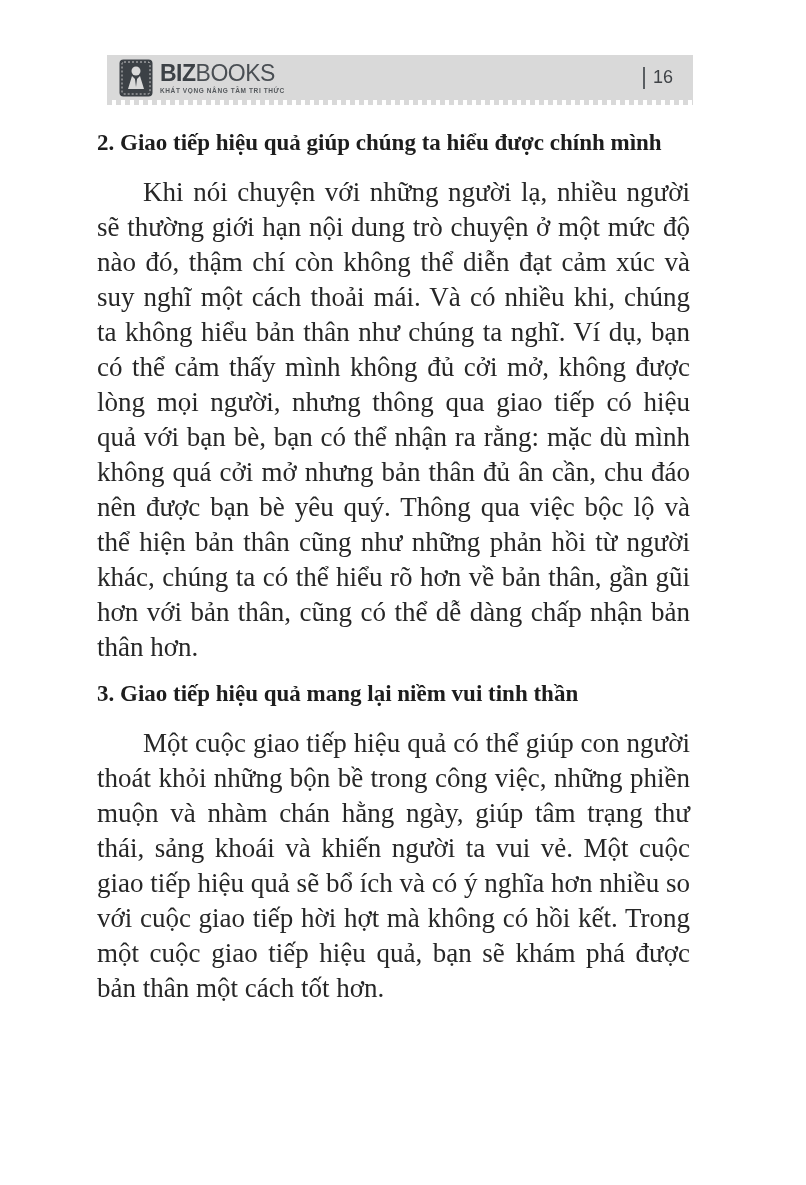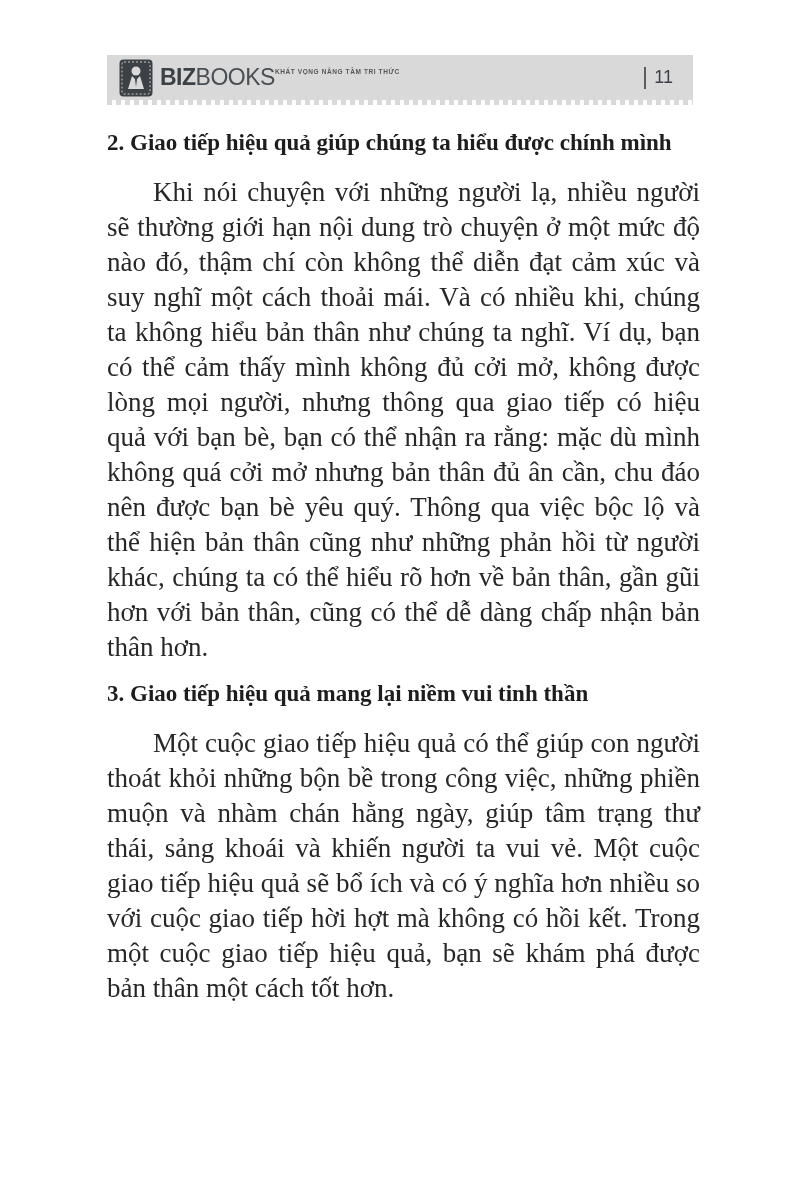--- a/index.html
+++ b/index.html
@@ -27,21 +27,21 @@
   
   .header-strip::after {
     content: "";
     position: absolute;
     left: 0; right: 0; bottom: -5px;
     height: 5px;
     background: repeating-linear-gradient(90deg, #d9d9d9 0 5px, transparent 5px 9px);
   }
   .logo { display: flex; align-items: center; gap: 7px; }
   .logo-icon { width: 34px; height: 38px; flex: 0 0 auto; }
-  .logo-texts { display: flex; flex-direction: row; justify-content: space-between; }
+  .logo-texts { display: flex; flex-direction: column; justify-content: space-between; }
   .brand {
     font-family: "Liberation Sans", sans-serif;
     font-size: 23px;
     line-height: 23px;
     letter-spacing: -0.5px;
     color: #3c4146;
   }
   .brand .brand-strong { font-weight: 700; }
   .brand .brand-light  { font-weight: 400; color: #4a4f54; }
   .tagline {
@@ -63,21 +63,21 @@
   .page-num .num-bar {
     display: inline-block;
     width: 2px;
     height: 22px;
     background: #5a5e62;
   }
 
   
   .content {
     position: absolute;
-    left: 107px;
+    left: 97px;
     top: 0;
     width: 593px;
     padding-top: 127px;
     color: #272727;
   }
   .section-heading {
     font-size: 23px;
     font-weight: 700;
     line-height: 32px;
     color: #1d1d1d;
@@ -109,21 +109,21 @@
           <path d="M16 20 L17 28 L18 20 Z" fill="#3c4146"></path>
         </svg>
       </span>
       <span class="logo-texts">
         <span class="brand"><span class="brand-strong">BIZ</span><span class="brand-light">BOOKS</span></span>
         <span class="tagline">KHÁT VỌNG NÂNG TẦM TRI THỨC</span>
       </span>
     </div>
     <div class="page-num">
       <span class="num-bar"></span>
-      <span>11</span>
+      <span>16</span>
     </div>
   </div>
 
   <div class="content">
 
     <h2 class="section-heading">2. Giao tiếp hiệu quả giúp chúng ta hiểu được chính mình</h2>
 
     <p class="para">Khi nói chuyện với những người lạ, nhiều người sẽ thường giới hạn nội dung trò chuyện ở một mức độ nào đó, thậm chí còn không thể diễn đạt cảm xúc và suy nghĩ một cách thoải mái. Và có nhiều khi, chúng ta không hiểu bản thân như chúng ta nghĩ. Ví dụ, bạn có thể cảm thấy mình không đủ cởi mở, không được lòng mọi người, nhưng thông qua giao tiếp có hiệu quả với bạn bè, bạn có thể nhận ra rằng: mặc dù mình không quá cởi mở nhưng bản thân đủ ân cần, chu đáo nên được bạn bè yêu quý. Thông qua việc bộc lộ và thể hiện bản thân cũng như những phản hồi từ người khác, chúng ta có thể hiểu rõ hơn về bản thân, gần gũi hơn với bản thân, cũng có thể dễ dàng chấp nhận bản thân hơn.</p>
 
 

